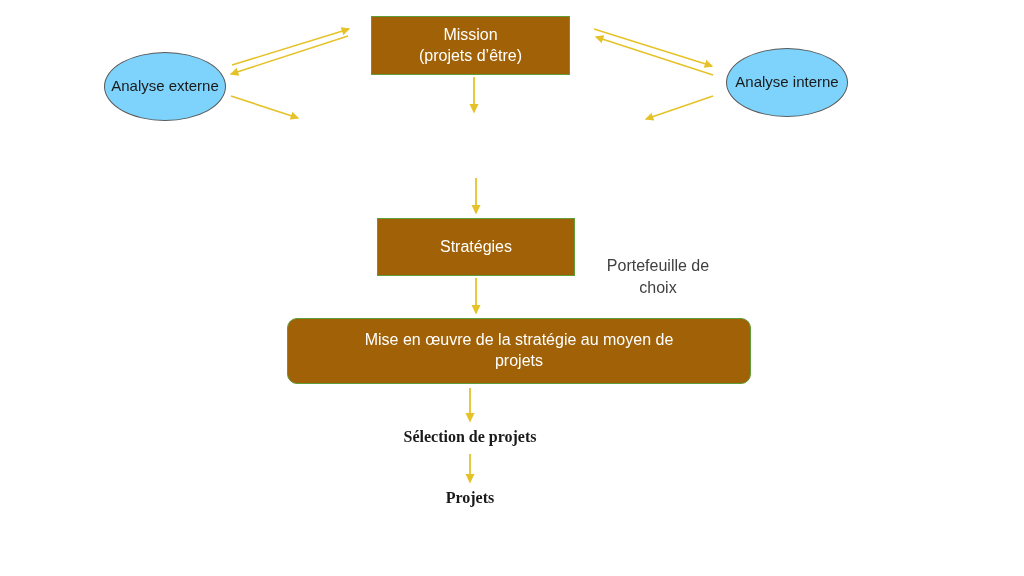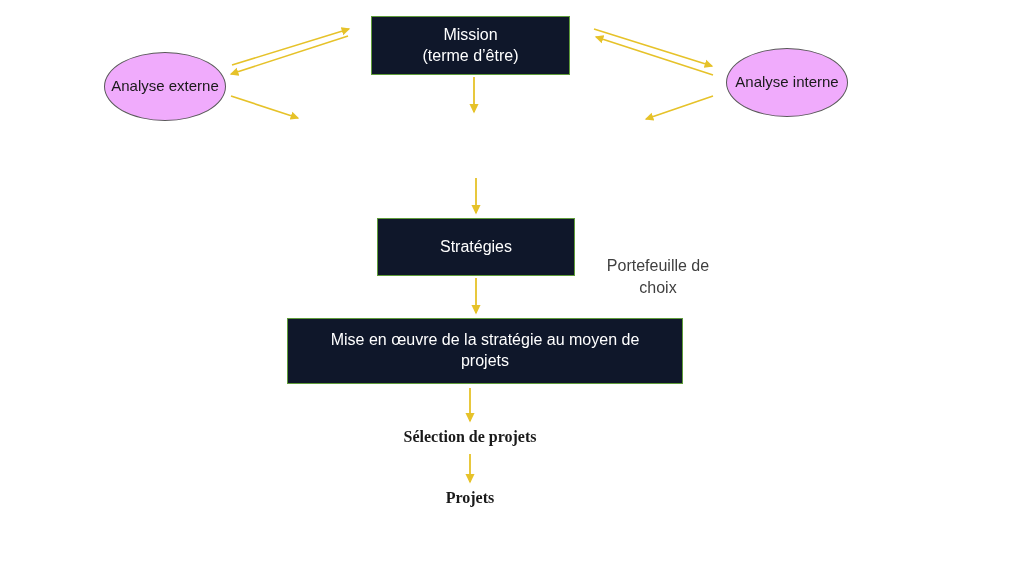--- a/index.html
+++ b/index.html
@@ -20,38 +20,38 @@
   .svg-layer {
     position: absolute;
     left: 0;
     top: 0;
     width: 1024px;
     height: 576px;
   }
   .node-box {
     position: absolute;
     box-sizing: border-box;
-    background: #0f172a;
+    background: #a16207;
     border: 1px solid #5f9c3a;
     color: #ffffff;
     display: flex;
     align-items: center;
     justify-content: center;
     text-align: center;
     line-height: 1.3;
     font-size: 16px;
     padding: 0 10px;
   }
   .node-box span { display: block; }
   .ellipse-node {
     position: absolute;
     box-sizing: border-box;
     border: 1px solid #5a5a5a;
     border-radius: 50%;
-    background: #f0abfc;
+    background: #7dd3fc;
     color: #1a1a1a;
     display: flex;
     align-items: center;
     justify-content: center;
     text-align: center;
     line-height: 1.35;
     font-size: 15px;
   }
   .plain-label {
     position: absolute;
@@ -116,21 +116,21 @@
       <line x1="470" y1="388" x2="470" y2="421" stroke="#E6C229" stroke-width="1.8" marker-end="url(#arrowhead)"></line>
     </g>
     <g>
       <line x1="470" y1="454" x2="470" y2="482" stroke="#E6C229" stroke-width="1.8" marker-end="url(#arrowhead)"></line>
     </g>
   </svg>
 
   <div class="node-box" style="left:371px; top:16px; width:199px; height:59px;">
     <div>
       <span>Mission</span>
-      <span>(terme d’être)</span>
+      <span>(projets d’être)</span>
     </div>
   </div>
 
   <div class="ellipse-node" style="left:104px; top:52px; width:122px; height:69px;">
     <div>
       <span>Analyse</span>
       <span>externe</span>
     </div>
   </div>
 
@@ -144,21 +144,21 @@
 
   <div class="node-box" style="left:377px; top:218px; width:198px; height:58px;">
     <span>Stratégies</span>
   </div>
 
   <div class="side-note" style="left:596px; top:255px; width:124px;">
     <span>Portefeuille</span>
     <span>de choix</span>
   </div>
 
-  <div class="node-box" style="left:287px; top:318px; width:396px; height:66px;">
+  <div class="node-box" style="left:287px; top:318px; width:464px; height:66px;border-radius:10px;">
     <div>
       <span>Mise en œuvre de la stratégie au moyen de</span>
       <span>projets</span>
     </div>
   </div>
 
   <div class="plain-label bold" style="left:350px; top:428px; width:240px;">
     <span>Sélection de projets</span>
   </div>
 

